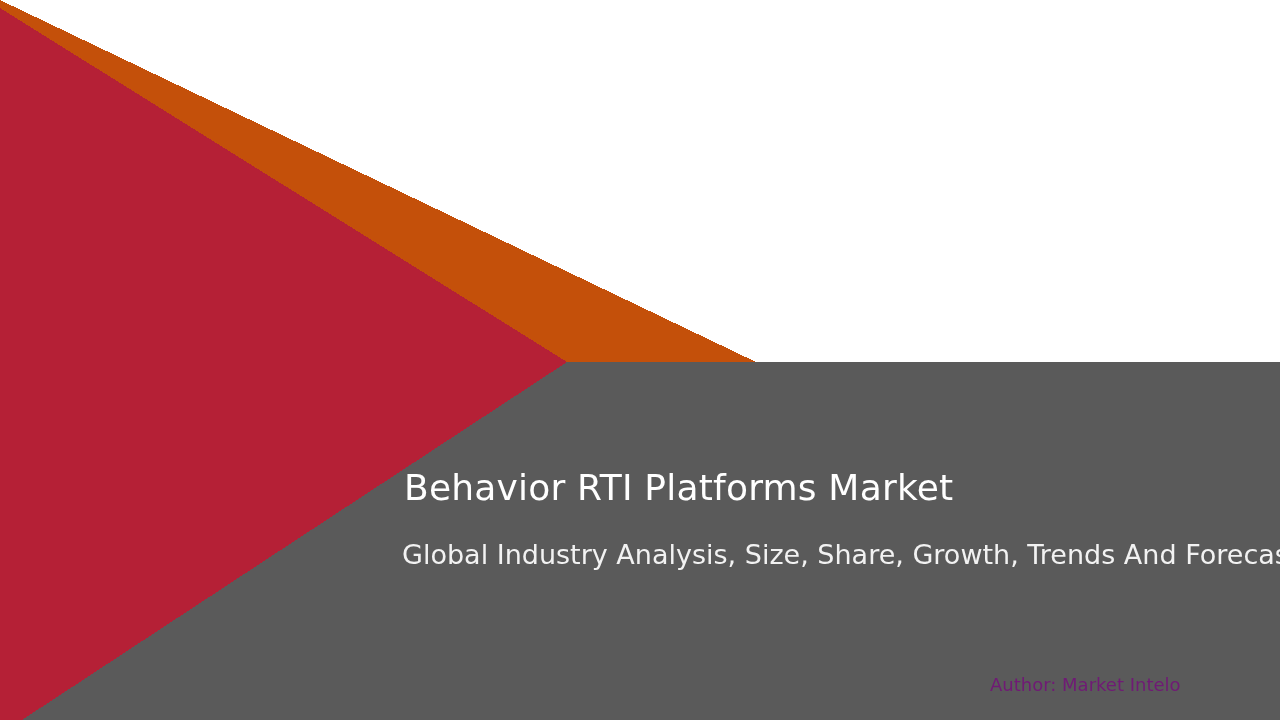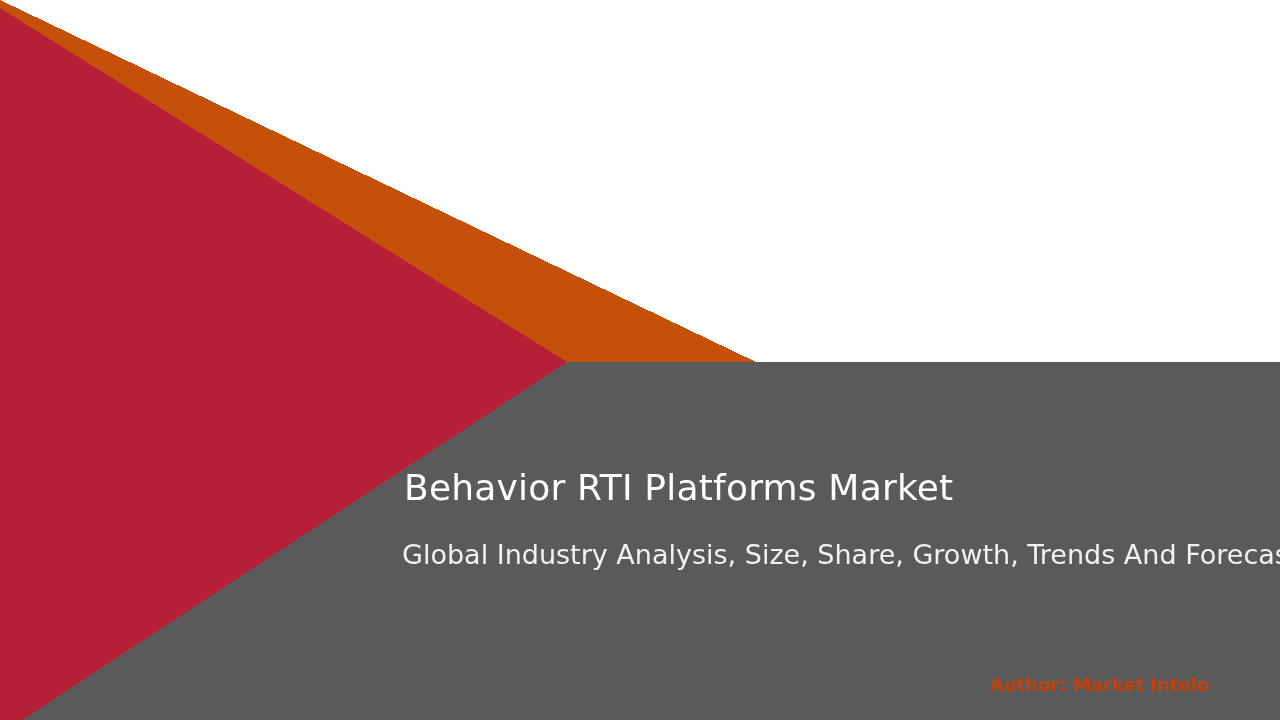--- a/index.html
+++ b/index.html
@@ -64,23 +64,23 @@
     font-weight: 400;
     line-height: 34px;
     white-space: nowrap;
   }
 
   #report-author {
     position: absolute;
     left: 990px;
     top: 673px;
     margin-top: -362px;
-    color: #c2410c;
+    color: #701a75;
     font-size: 18px;
-    font-weight: 700;
+    font-weight: 400;
     line-height: 24px;
     white-space: nowrap;
   }
 </style>
 </head>
 <body>
 
 <div id="cover">
 
   <svg id="geometry" viewBox="0 0 1280 720" width="1280" height="720" preserveAspectRatio="none" shape-rendering="crispEdges">

